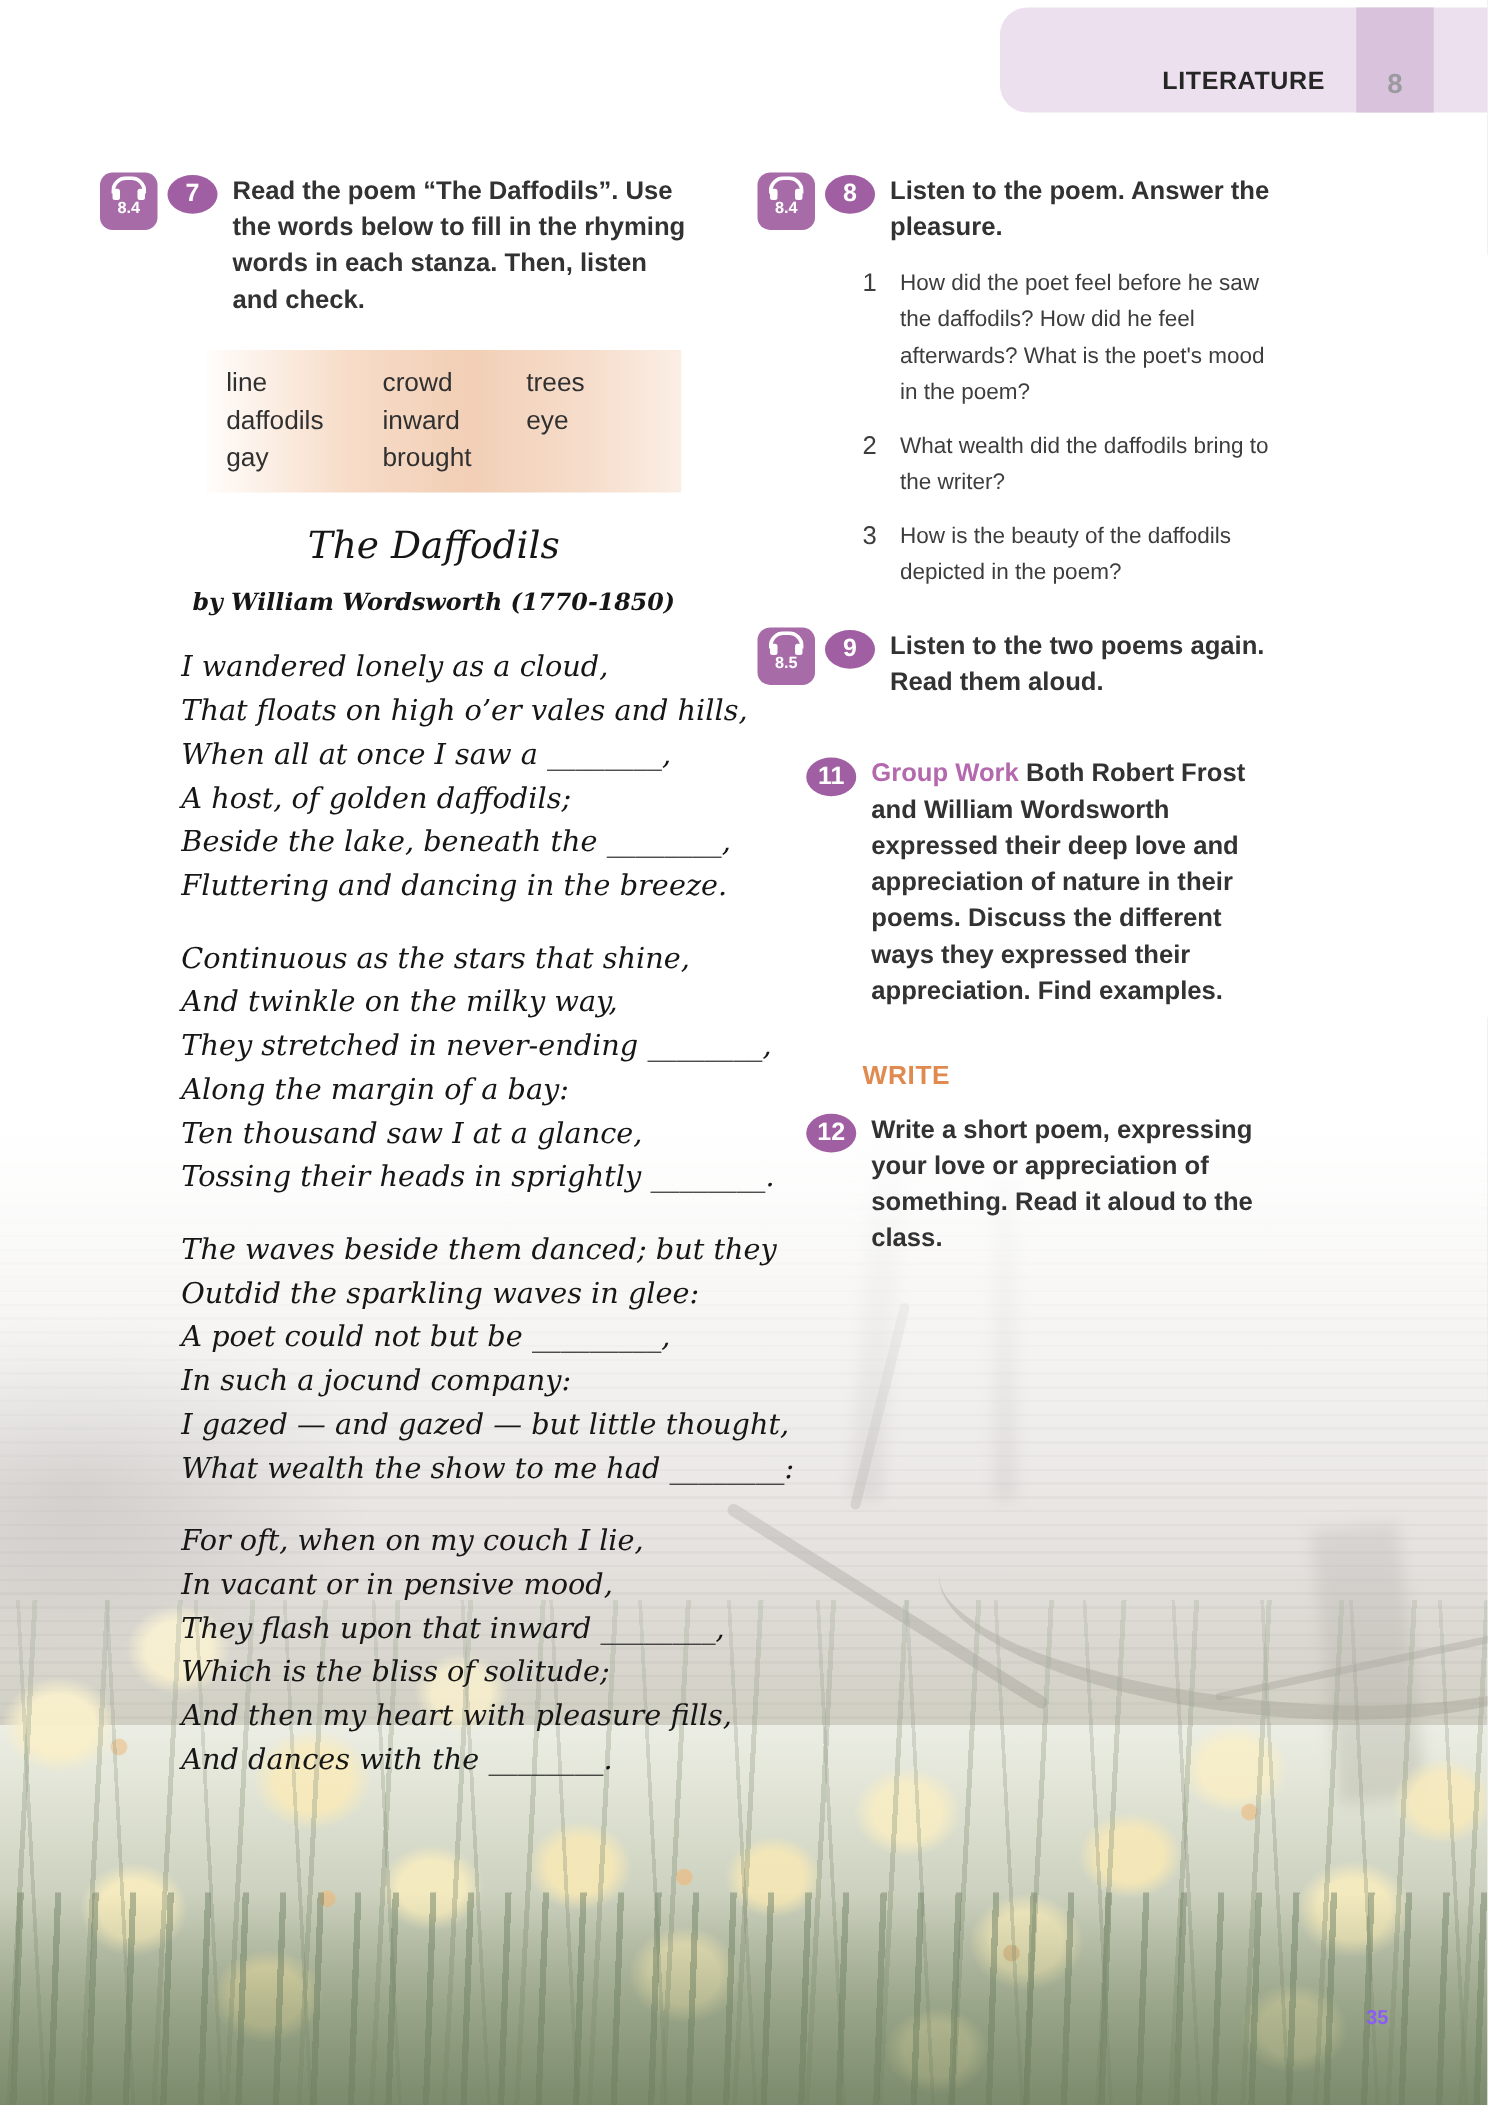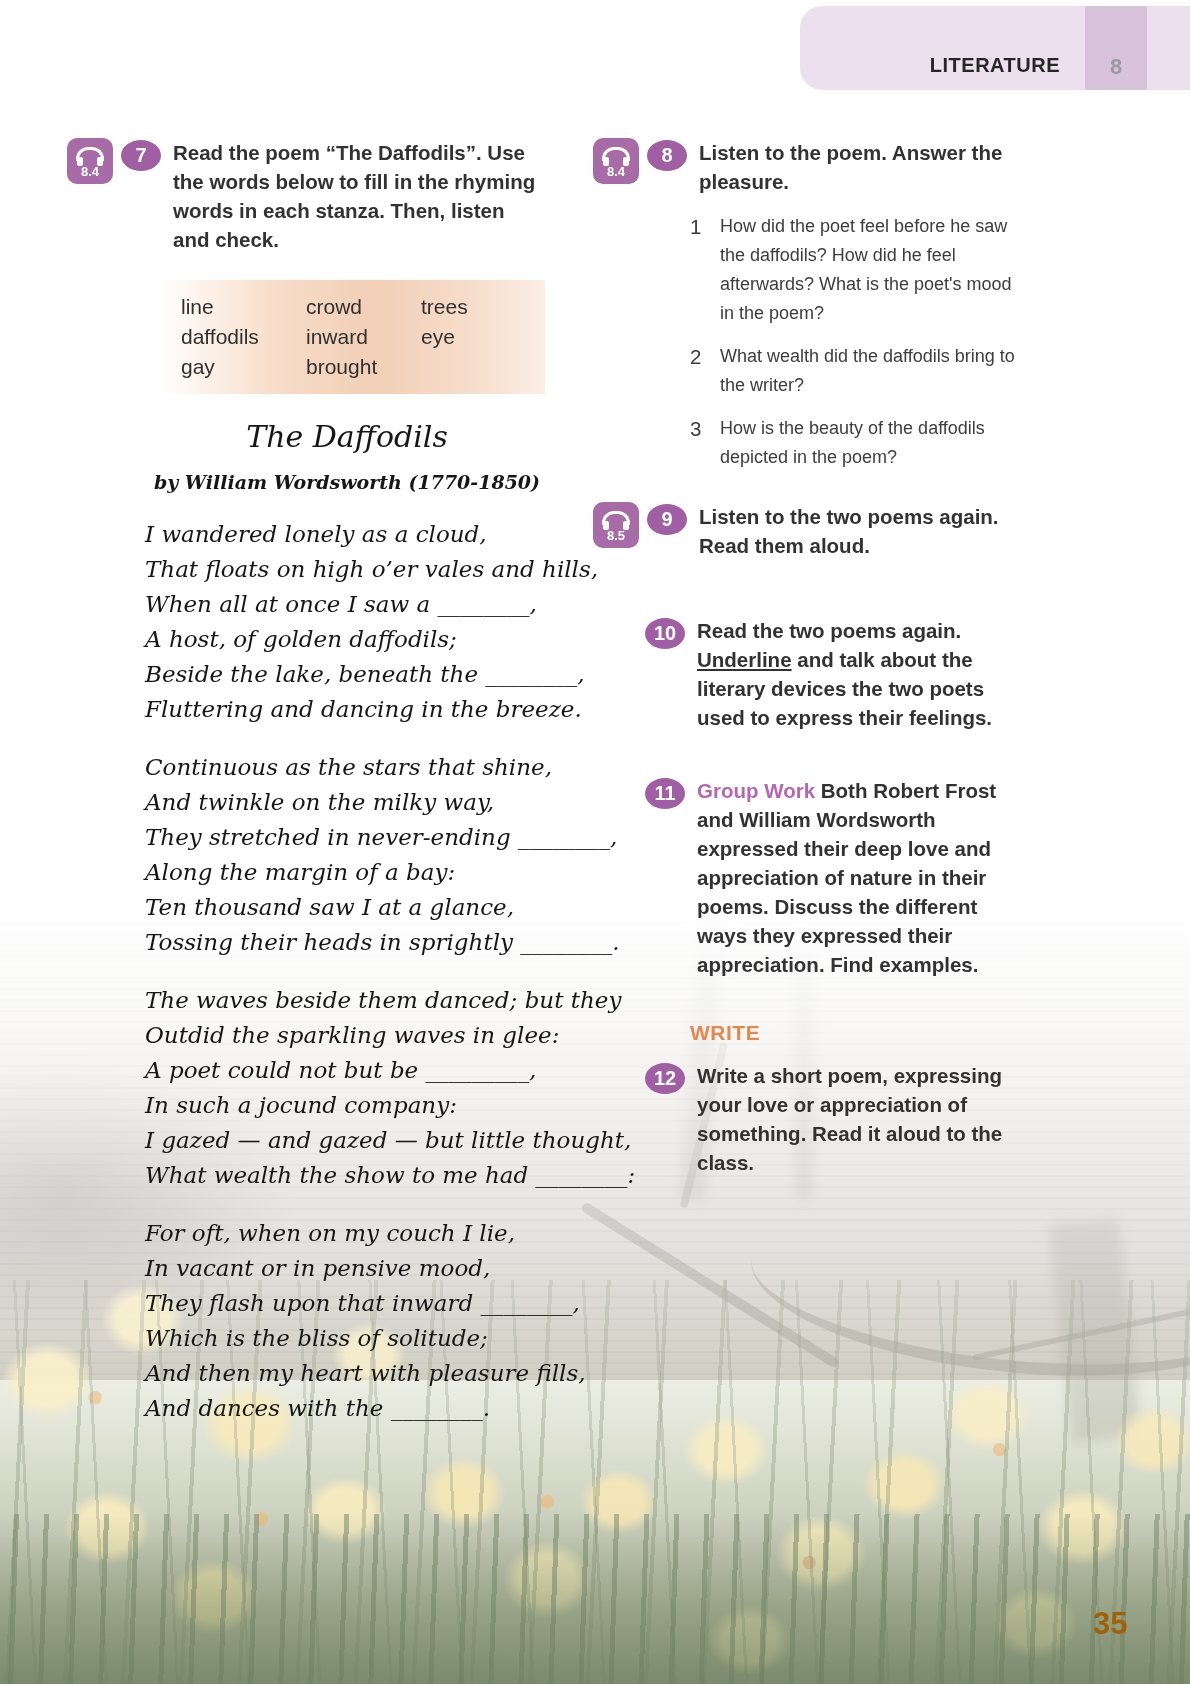--- a/index.html
+++ b/index.html
@@ -29,22 +29,23 @@
   
   .col{position:absolute;z-index:2;}
   .col-left{left:67px;top:138px;width:482px;}
   .col-right{left:593px;top:138px;width:452px;}
 
   .ex-row{display:flex;align-items:flex-start;}
   .ex-row.indent{margin-left:52px;}
 
   .audio-badge{
     flex:0 0 auto;width:46px;height:46px;border-radius:10px;background:#a76ba8;
-    display:flex;flex-direction:column;align-items:center;justify-content:center;
+    display:flex;flex-direction:column;align-items:center;justify-content:flex-start;
     margin-right:8px;
+    margin-left:13px;
   }
   .hp{position:relative;width:22px;height:11px;border:3px solid #fff;border-bottom:none;
       border-radius:12px 12px 0 0;margin-top:3px;}
   .hp::before,.hp::after{content:"";position:absolute;bottom:-5px;width:6px;height:9px;
       background:#fff;border-radius:2px;}
   .hp::before{left:-2px;} .hp::after{right:-2px;}
   .audio-badge .track{font-size:13px;font-weight:bold;color:#fff;margin-top:4px;line-height:1;}
 
   .num-oval{
     flex:0 0 auto;min-width:30px;height:31px;padding:0 5px;border-radius:50%;
@@ -80,21 +81,21 @@
   .qitem{display:flex;margin-bottom:14px;}
   .qnum{flex:0 0 30px;font-size:20.5px;line-height:29px;color:#3d3d3d;}
   .qtext{font-size:18px;line-height:29px;color:#3d3d3d;width:310px;}
 
   .write-head{margin:42px 0 12px 97px;font-weight:bold;font-size:21px;color:#e08a50;letter-spacing:.5px;}
 
   .mt30{margin-top:30px;} .mt56{margin-top:56px;} .mt44{margin-top:44px;} .mt16{margin-top:16px;}
 
   
   .page-number{position:absolute;left:1093px;top:1606px;z-index:4;
-               font-weight:bold;font-size:31px;color:#a16207;}
+               font-weight:bold;font-size:16px;color:#8b5cf6;}
 
   
   .photo{position:absolute;left:0;top:900px;width:1190px;height:784px;overflow:hidden;z-index:1;}
   .water{position:absolute;left:0;top:0;right:0;height:480px;
     background:
       repeating-linear-gradient(180deg, rgba(110,102,95,.22) 0 2px, rgba(255,255,255,0) 2px 11px),
       linear-gradient(180deg,#d9d4ce 0%,#c6bfb8 45%,#b3aba2 100%);}
   .streak{position:absolute;background:rgba(80,72,66,.35);filter:blur(6px);}
   .streak.s1{left:690px;top:0;width:26px;height:300px;transform:rotate(4deg);}
   .streak.s2{left:795px;top:40px;width:18px;height:260px;}
@@ -281,26 +282,20 @@
       <div class="audio-badge">
         <span class="hp"></span>
         <span class="track">8.5</span>
       </div>
       <div class="num-oval">
         <span>9</span>
       </div>
       <div class="ex-text">Listen to the two poems again. Read them aloud.</div>
     </div>
 
-    <div class="ex-row indent mt56">
-      <div class="num-oval">
-        <span>10</span>
-      </div>
-      <div class="ex-text"><span>Read the two poems again. </span><span class="u">Underline</span><span> and talk about the literary devices the two poets used to express their feelings.</span></div>
-    </div>
 
     <div class="ex-row indent mt44">
       <div class="num-oval">
         <span>11</span>
       </div>
       <div class="ex-text"><span class="gw">Group Work</span><span> Both Robert Frost and William Wordsworth expressed their deep love and appreciation of nature in their poems. Discuss the different ways they expressed their appreciation. Find examples.</span></div>
     </div>
 
     <div class="write-head">WRITE</div>
 

